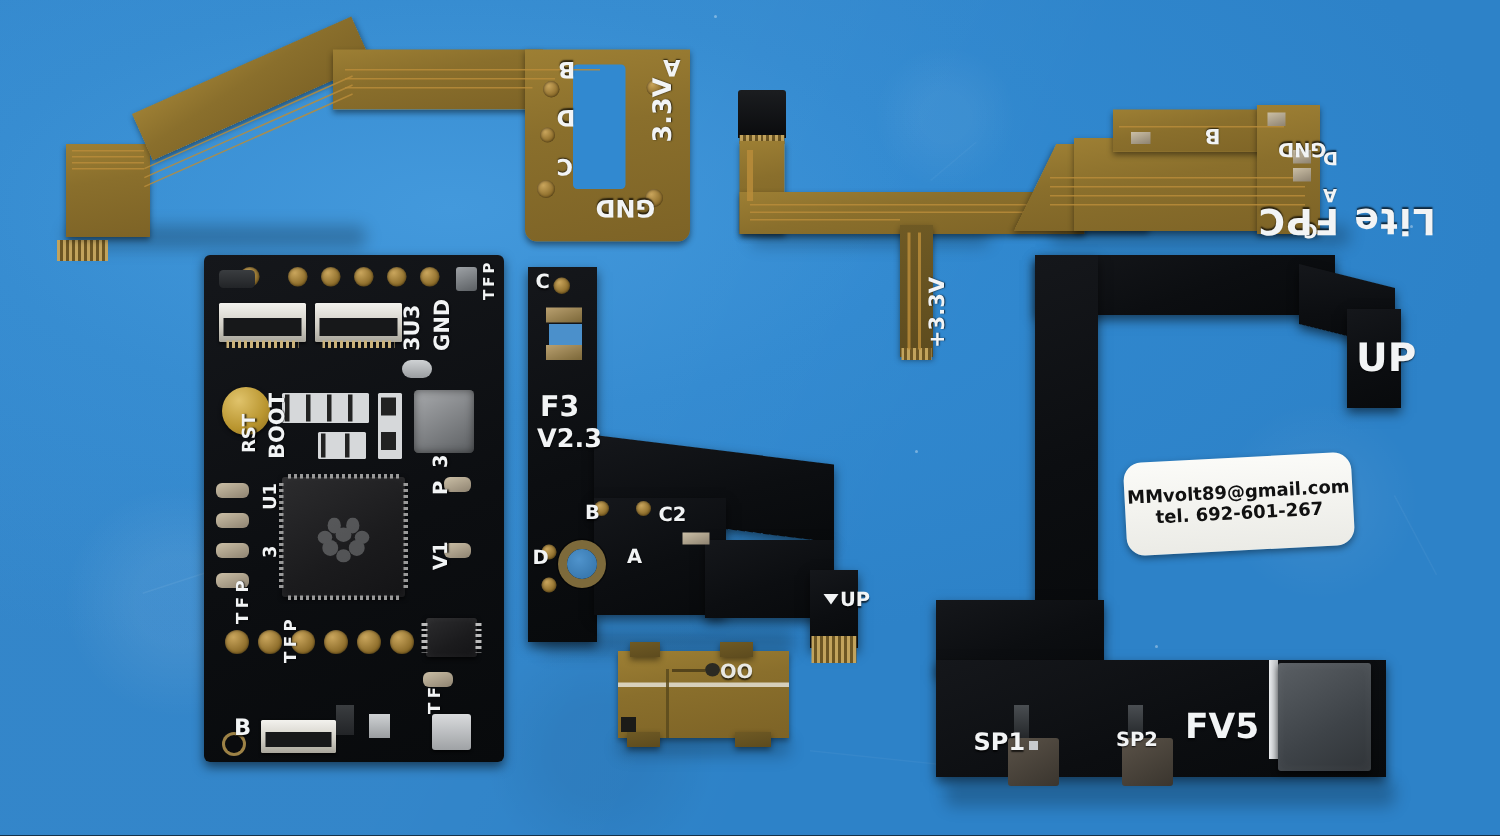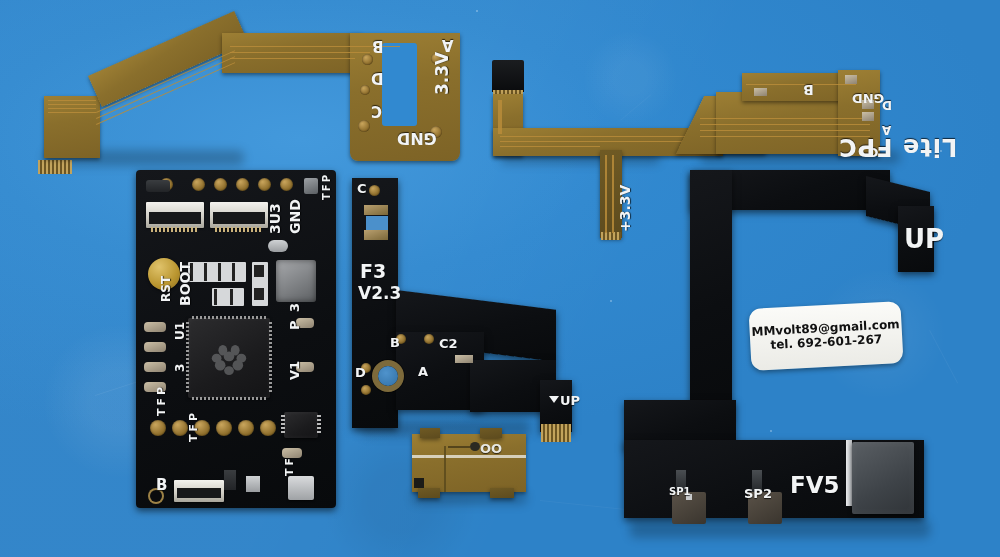--- a/index.html
+++ b/index.html
@@ -370,21 +370,21 @@
 
     <div class="smd dark" style="left:676px;top:470px;width:10px;height:22px;background:linear-gradient(180deg,#4a4e52,#24272a);"></div>
     <div class="smd dark" style="left:752px;top:470px;width:10px;height:22px;background:linear-gradient(180deg,#4a4e52,#24272a);"></div>
     <div style="position:absolute;left:672px;top:492px;width:34px;height:32px;background:linear-gradient(150deg,#5a5248,#3a352e);border-radius:2px;"></div>
     <div style="position:absolute;left:748px;top:492px;width:34px;height:32px;background:linear-gradient(150deg,#5a5248,#3a352e);border-radius:2px;"></div>
     <div class="silver-strip" style="left:846px;top:440px;width:6px;height:66px;"></div>
     <div class="big-conn" style="left:852px;top:442px;width:62px;height:72px;"></div>
     <div class="smd" style="left:686px;top:494px;width:6px;height:6px;background:#c8cacc;"></div>
 
     <span class="silk" style="left:904px;top:226px;font-size:26px;">UP</span>
-    <span class="silk" style="left:669px;top:487px;font-size:10px;">SP1</span>
+    <span class="silk" style="left:649px;top:487px;font-size:16px;">SP1</span>
     <span class="silk" style="left:744px;top:487px;font-size:13px;">SP2</span>
     <span class="silk" style="left:790px;top:474px;font-size:23px;">FV5</span>
   </div>
 
   <div id="sticker" style="left:750px;top:305px;width:152px;height:62px;transform:rotate(-3deg);">
     <div class="st1">MMvolt89@gmail.com</div>
     <div class="st2">tel. 692-601-267</div>
   </div>
 
 </div>

